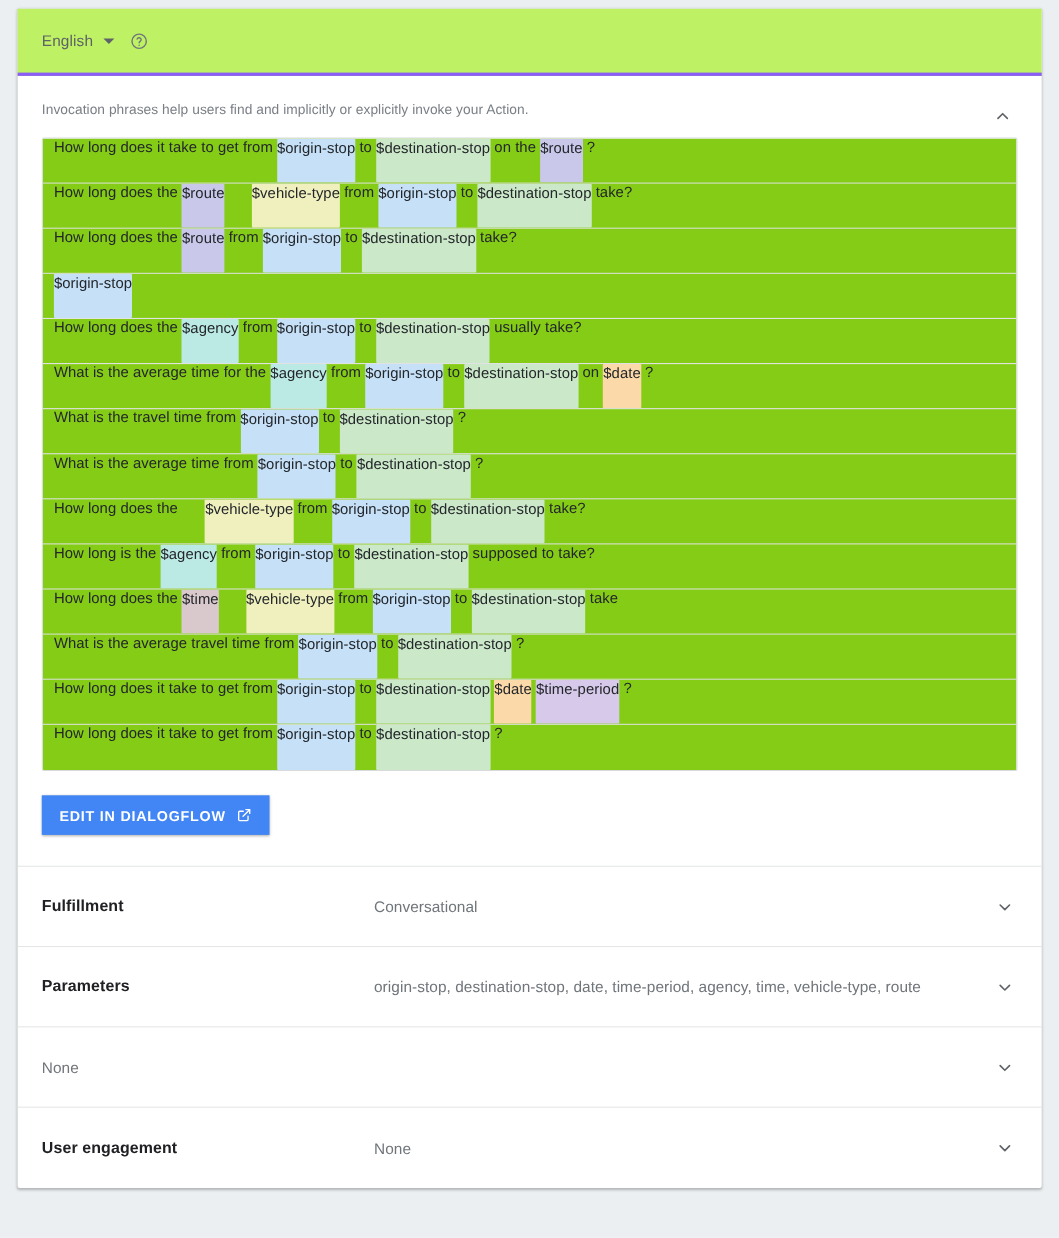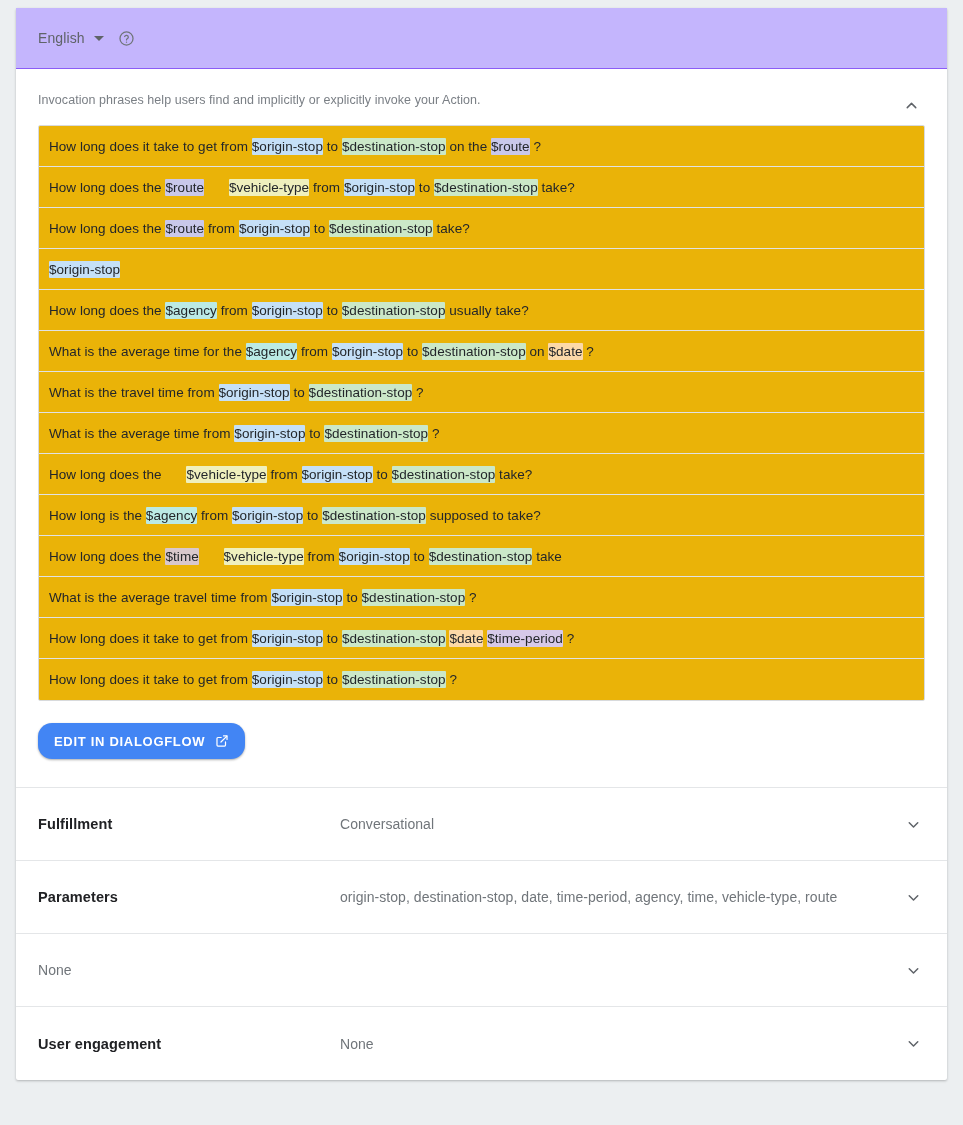--- a/index.html
+++ b/index.html
@@ -22,22 +22,22 @@
     left: 16px; top: 8px;
     width: 931px;
     background: #ffffff;
     box-shadow: 0 1px 3px rgba(0,0,0,0.16), 0 1px 2px rgba(0,0,0,0.10);
     border-radius: 2px;
   }
 
   
   .lang-bar {
     height: 61px;
-    background: #c4b5fd;
-    border-bottom: 1px solid #8b5cf6;
+    background: #bef264;
+    border-bottom: 3px solid #8b5cf6;
     display: flex;
     align-items: center;
     padding: 0 22px;
   }
   .lang-select {
     display: flex;
     align-items: center;
     gap: 9px;
     cursor: pointer;
   }
@@ -88,26 +88,25 @@
   }
 
   
   .phrase-table {
     border: 1px solid #d8dadc;
     border-radius: 2px;
     overflow: hidden;
     width: 887px;
   }
   .phrase-row {
-    background: #eab308;
+    background: #84cc16;
     border-bottom: 1px solid #e0e2e4;
     padding: 0 10px;
     height: 41px;
     display: flex;
-    align-items: center;
     font-size: 13.5px;
     color: #23262a;
     letter-spacing: .05px;
     cursor: text;
     white-space: nowrap;
     overflow: hidden;
   }
   .phrase-row:last-child { border-bottom: none; }
   .phrase-row .txt { white-space: pre; }
   .ent {
@@ -125,21 +124,21 @@
 
   
   .btn-row { margin-top: 22px; }
   .btn-primary {
     display: inline-flex;
     align-items: center;
     gap: 10px;
     background: #4285f4;
     color: #ffffff;
     border: none;
-    border-radius: 14px;
+    border-radius: 0;
     padding: 0 16px;
     height: 36px;
     font-size: 13px;
     font-weight: bold;
     letter-spacing: .7px;
     cursor: pointer;
     box-shadow: 0 1px 2px rgba(0,0,0,0.22), 0 1px 3px rgba(0,0,0,0.12);
     font-family: "Liberation Sans", sans-serif;
   }
 

